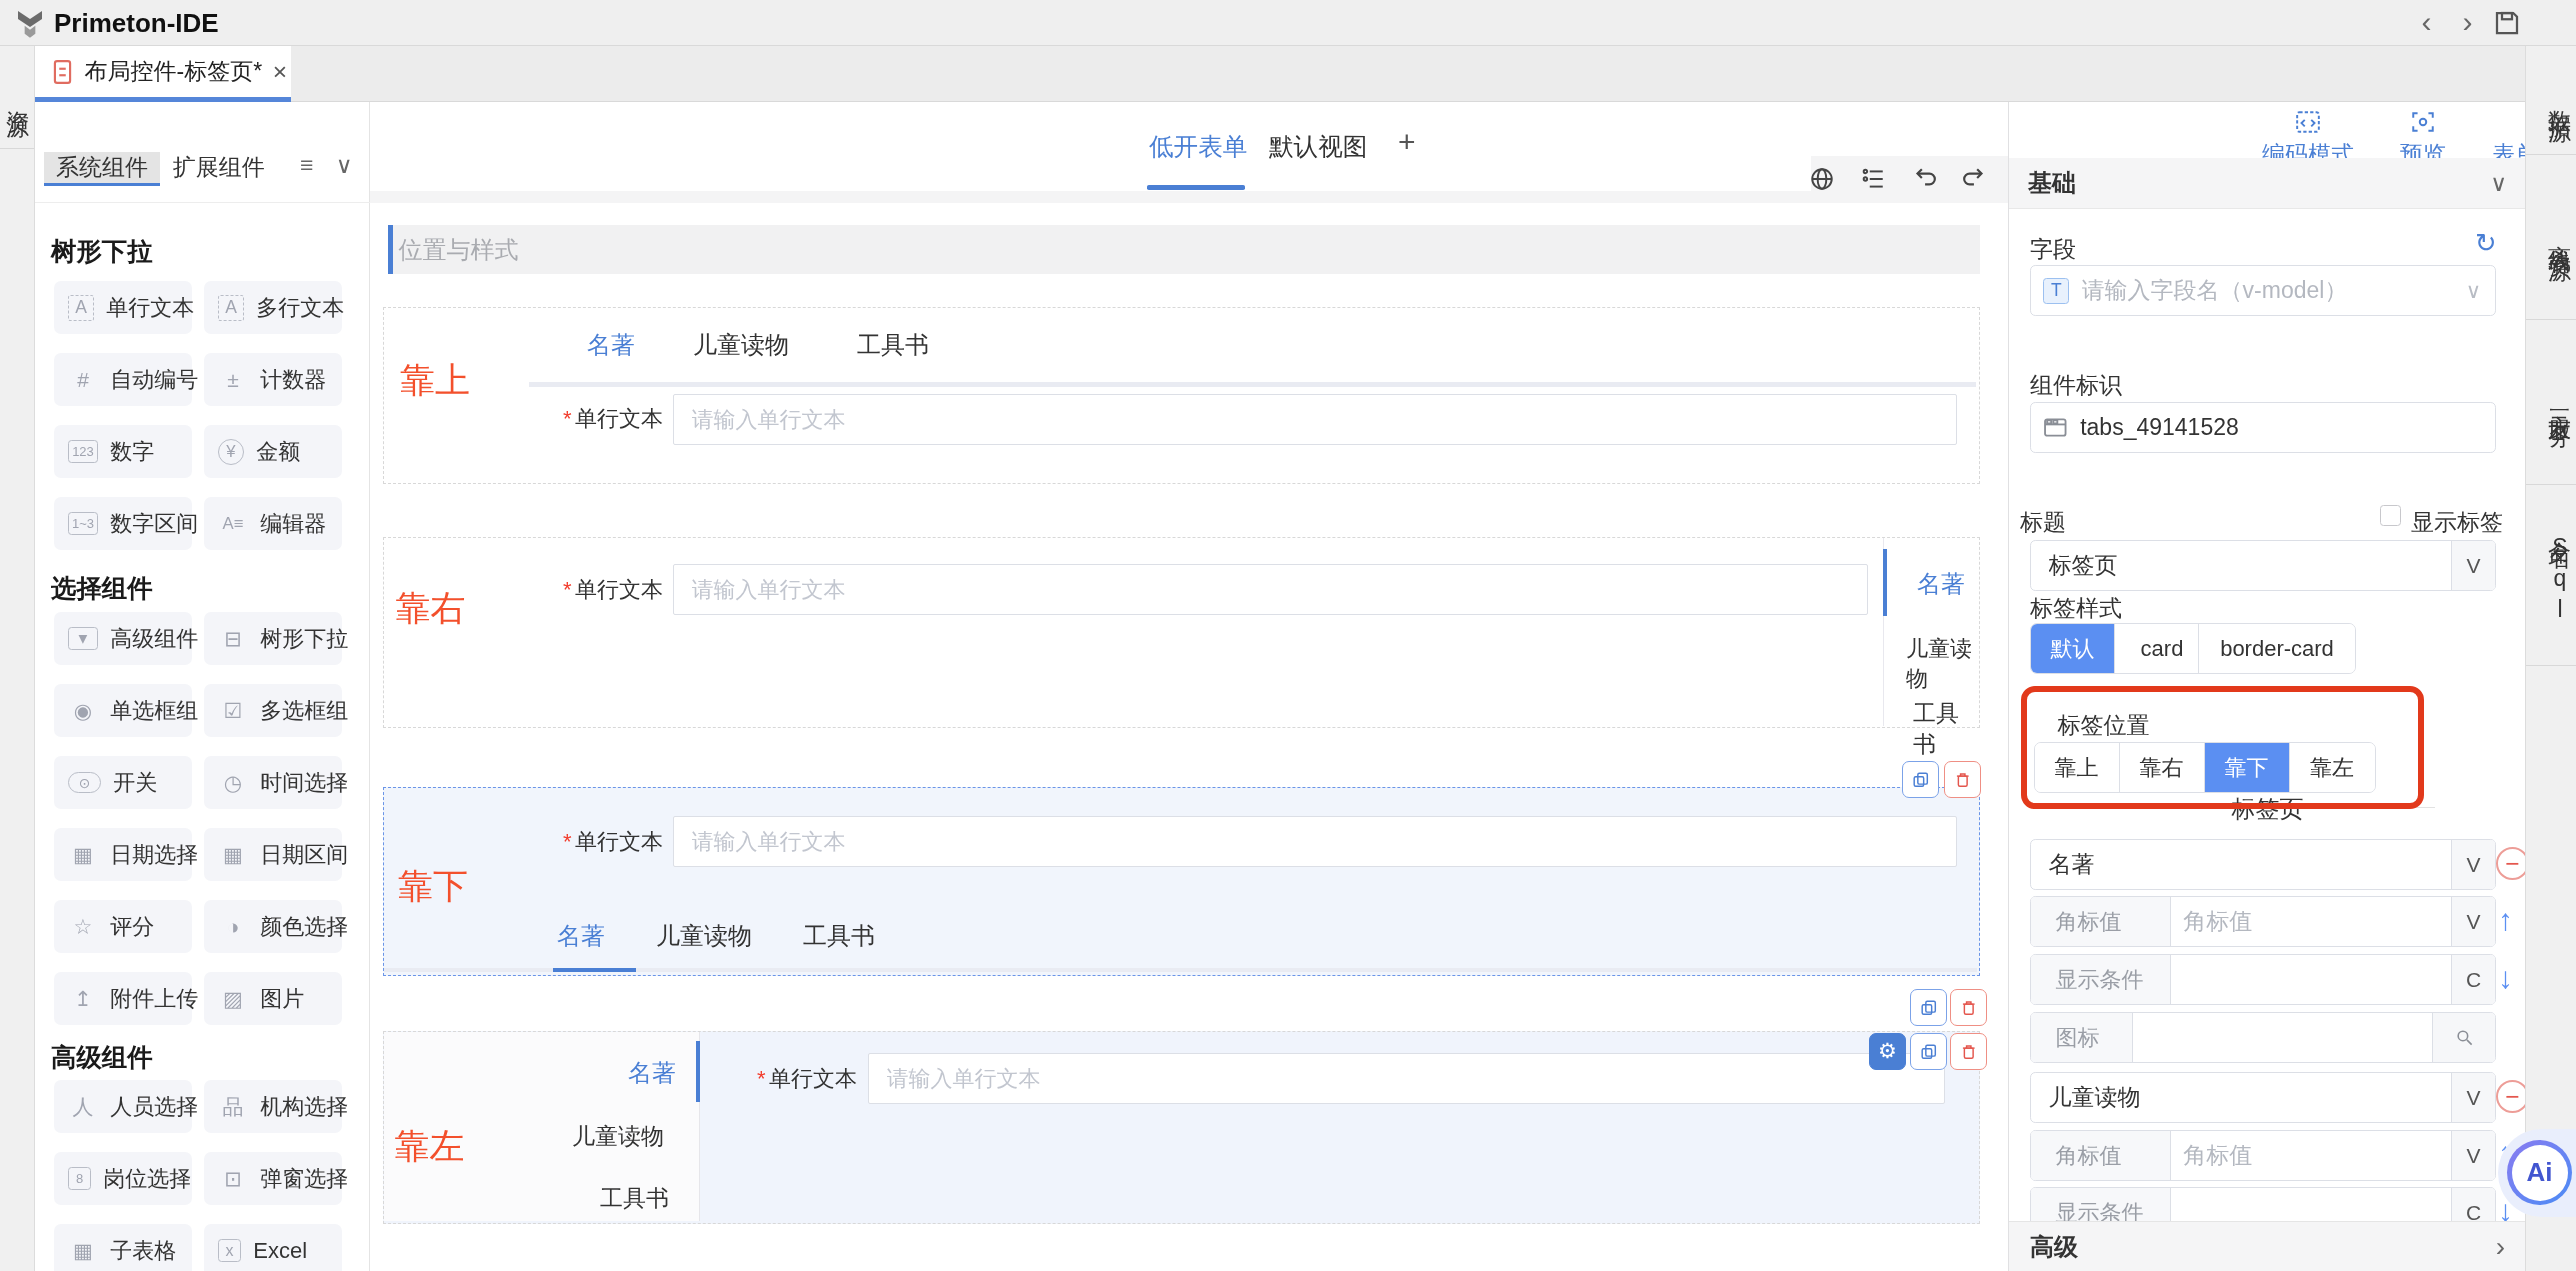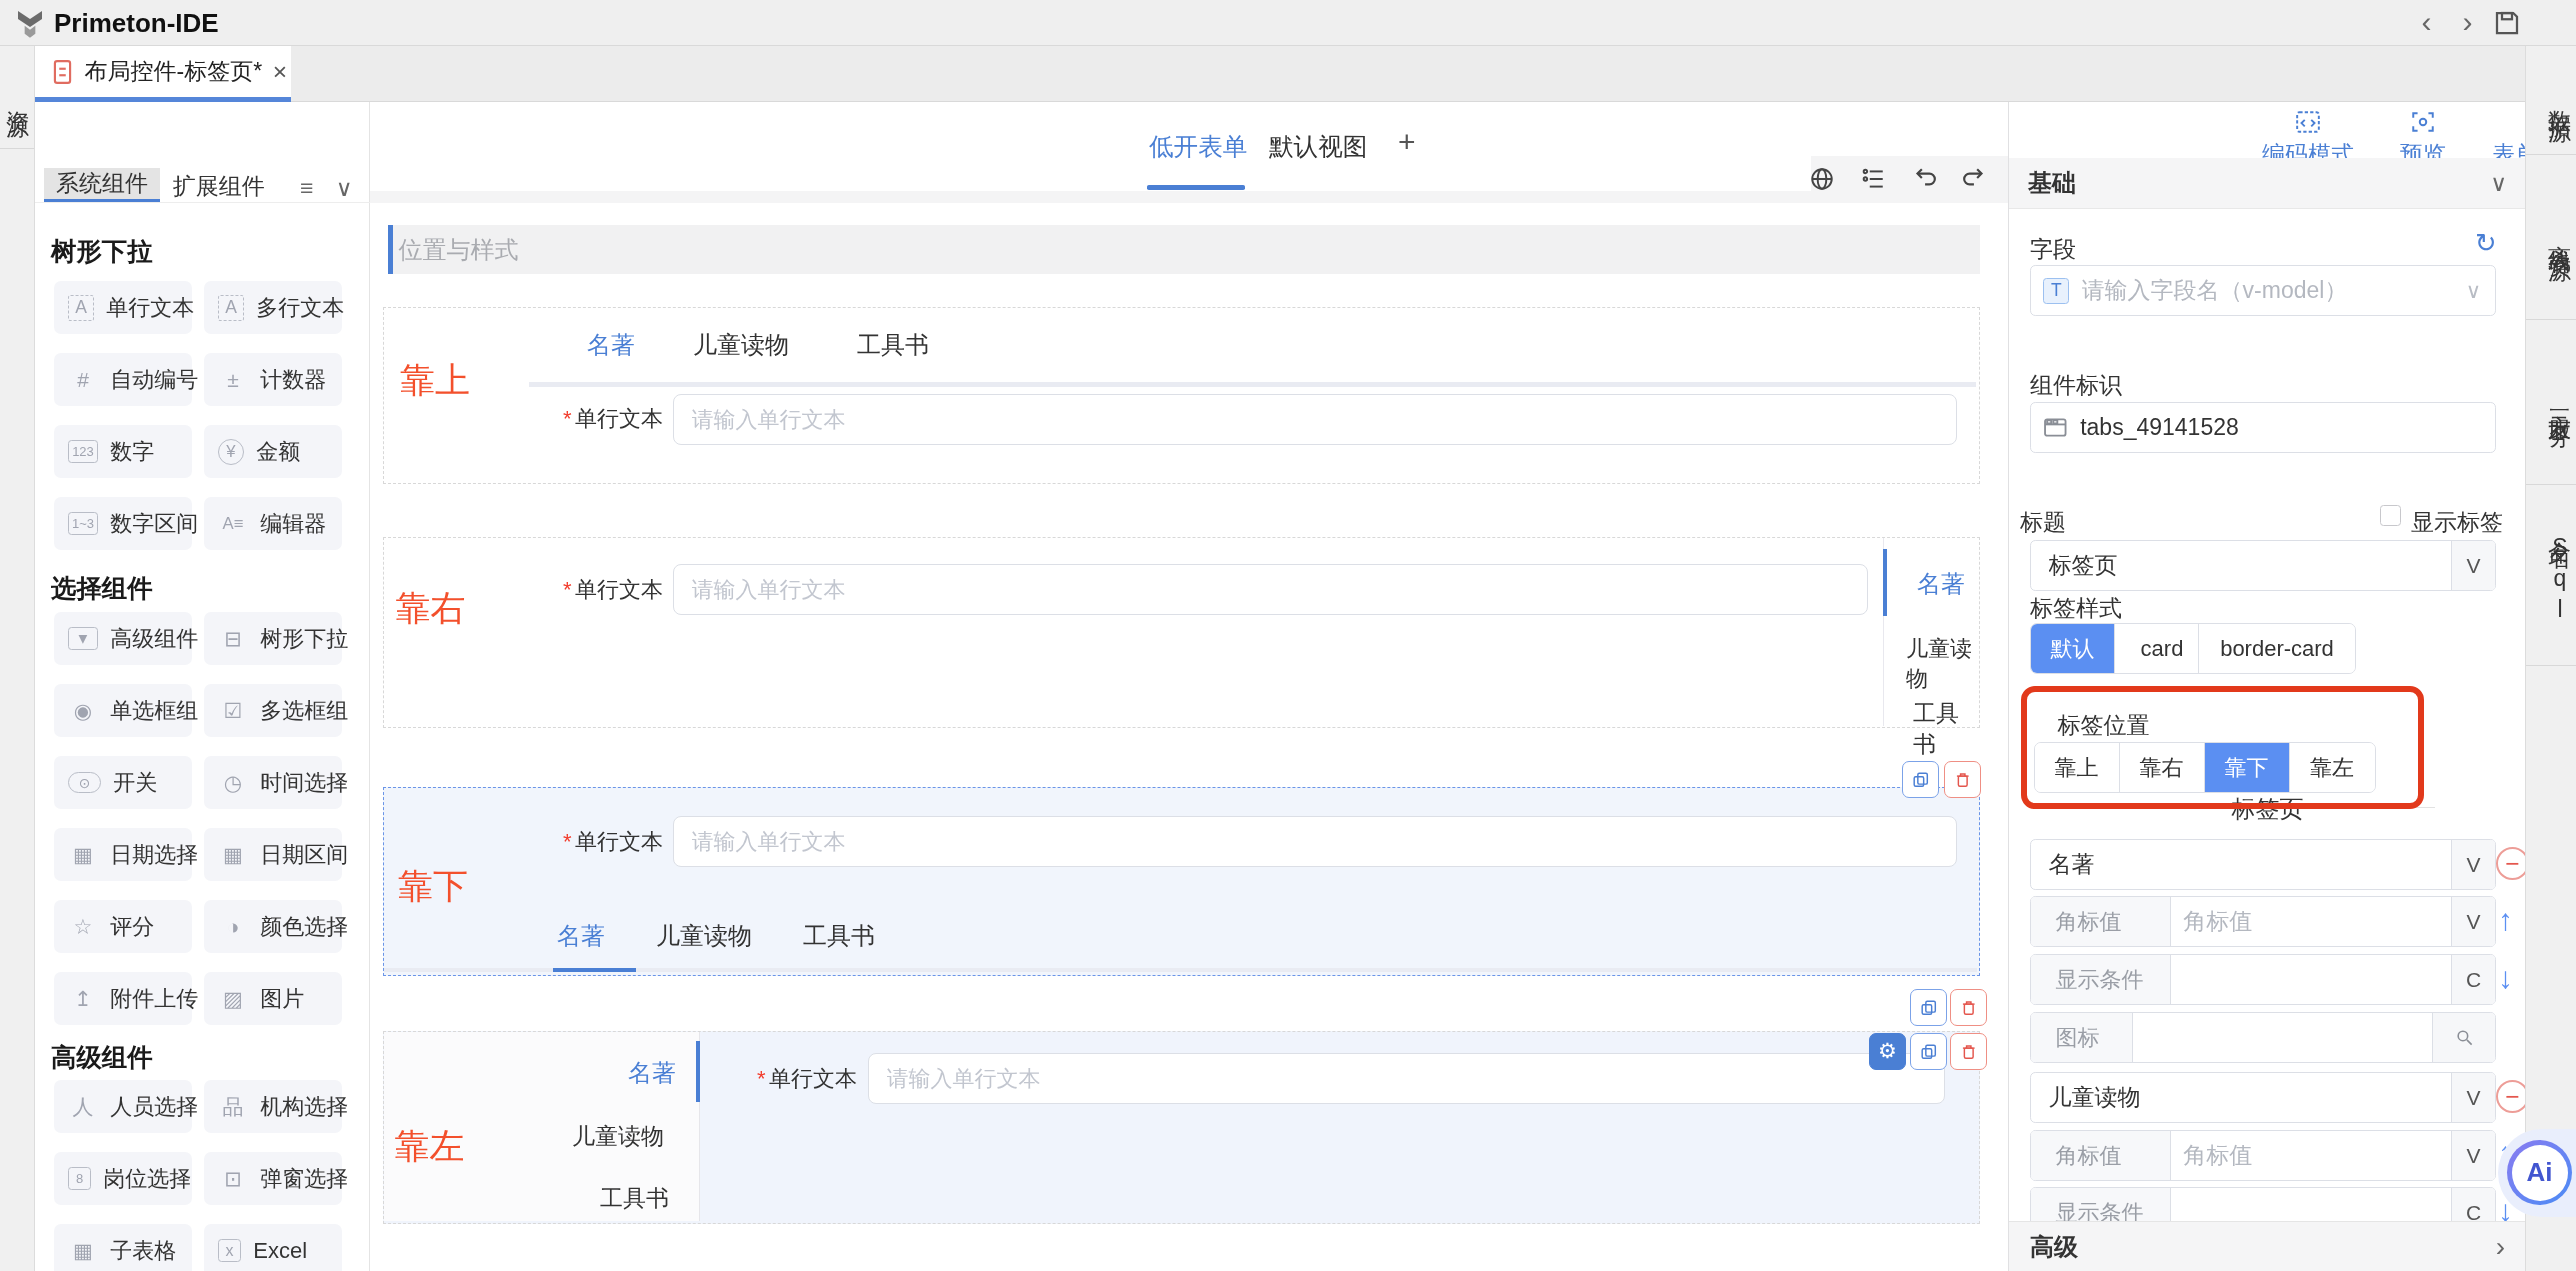--- a/index.html
+++ b/index.html
@@ -22,21 +22,21 @@
 
   
   .file-strip { left:35px; top:46px; width:2490px; height:56px; background:#ececec; border-bottom:0.9px solid #d9d9d9; z-index:6; }
   .file-tab { left:0; top:0; width:256px; height:56px; background:#fff; border-bottom:5.3px solid #5586d9;
     display:flex; align-items:center; padding:0 14px 0 16px; gap:10.5px; cursor:pointer; }
   .file-tab-label { font-size:23px; color:#222; flex:1; white-space:nowrap; }
   .file-close { font-size:24.6px; color:#555; }
 
   
   .components { left:35px; top:102px; width:335px; height:1170px; background:#fff; border-right:0.9px solid #e4e4e4; z-index:4; }
-  .comp-header { left:0; top:50px; width:335px; height:51px; border-bottom:0.9px solid #ededed; display:flex; align-items:flex-end; }
+  .comp-header { left:0; top:50px; width:335px; height:51px; border-bottom:0.9px solid #ededed; display:flex; align-items:flex-start; }
   .comp-tab { font-size:23px; display:flex; align-items:center; justify-content:center; padding:0 12.3px; cursor:pointer; }
   .comp-tab.active { background:#e4e4e4; border-bottom:3.5px solid #4a7fd4; color:#333; }
   .comp-ico { font-size:23px; color:#666; display:flex; align-items:center; margin-left:23px; cursor:pointer; }
   .comp-chev { margin-left:auto; margin-right:17.5px; }
   .sec-title { font-size:25.4px; font-weight:600; color:#1a1a1a; }
   .chip { width:138px; height:53px; background:#f4f5f9; border-radius:7px; display:flex; align-items:center;
     padding-left:14px; gap:12.3px; cursor:pointer; }
   .chip-g { width:30px; min-width:30px; height:28px; display:flex; align-items:center; justify-content:center;
     color:#a0a4b0; font-size:21px; }
   .g-dash { border:1.8px dashed #b9bdc7; width:26px; min-width:26px; height:26px; font-size:17.5px; border-radius:2.6px; }
@@ -55,21 +55,21 @@
   .vtab-underline { left:777px; top:83px; width:98px; height:5.3px; background:#4a7fd4; border-radius:1.8px; }
 
   .style-header { left:17.5px; top:123px; width:1592px; height:49px; background:#f1f1f2; border-left:5.3px solid #4a7fd4;
     font-size:24px; color:#a9abb0; line-height:49px; padding-left:6px; z-index:2; }
 
   .cv-sec { border:1.8px dashed #d8d8d8; background:#fff; z-index:2; }
   .cv-sec.selected { border:1.8px dashed #6a95e8; background:#f1f5fc; }
   .red-label { color:#f3502c; font-size:35px; white-space:nowrap; z-index:3; }
   .cv-form-label { font-size:22px; color:#333; white-space:nowrap; text-align:right; }
   .req { color:#f23c2c; margin-right:3.5px; }
-  .cv-input { border:1.8px solid #dcdfe6; border-radius:8px; background:#fff; }
+  .cv-input { border:1.8px solid #dcdfe6; border-radius:2px; background:#fff; }
   .cv-input input { width:100%; height:100%; border:none; outline:none; background:transparent;
     font-size:22px; color:#333; padding:0 17.5px; font-family:inherit; }
   .cv-input input::placeholder { color:#c2c6cf; }
   .htab { font-size:24px; cursor:pointer; }
   .htab.active { color:#4a7fd4; }
   .divider-bar { background:#e9ebf2; }
   .float-ic { width:37px; height:37px; background:#fff; border-radius:7px; display:flex; align-items:center;
     justify-content:center; cursor:pointer; z-index:4; }
   .ic-copy { border:1.8px solid #7ba2e8; color:#4a7fd4; }
   .ic-del { border:1.8px solid #ef8f84; color:#e4564d; }

